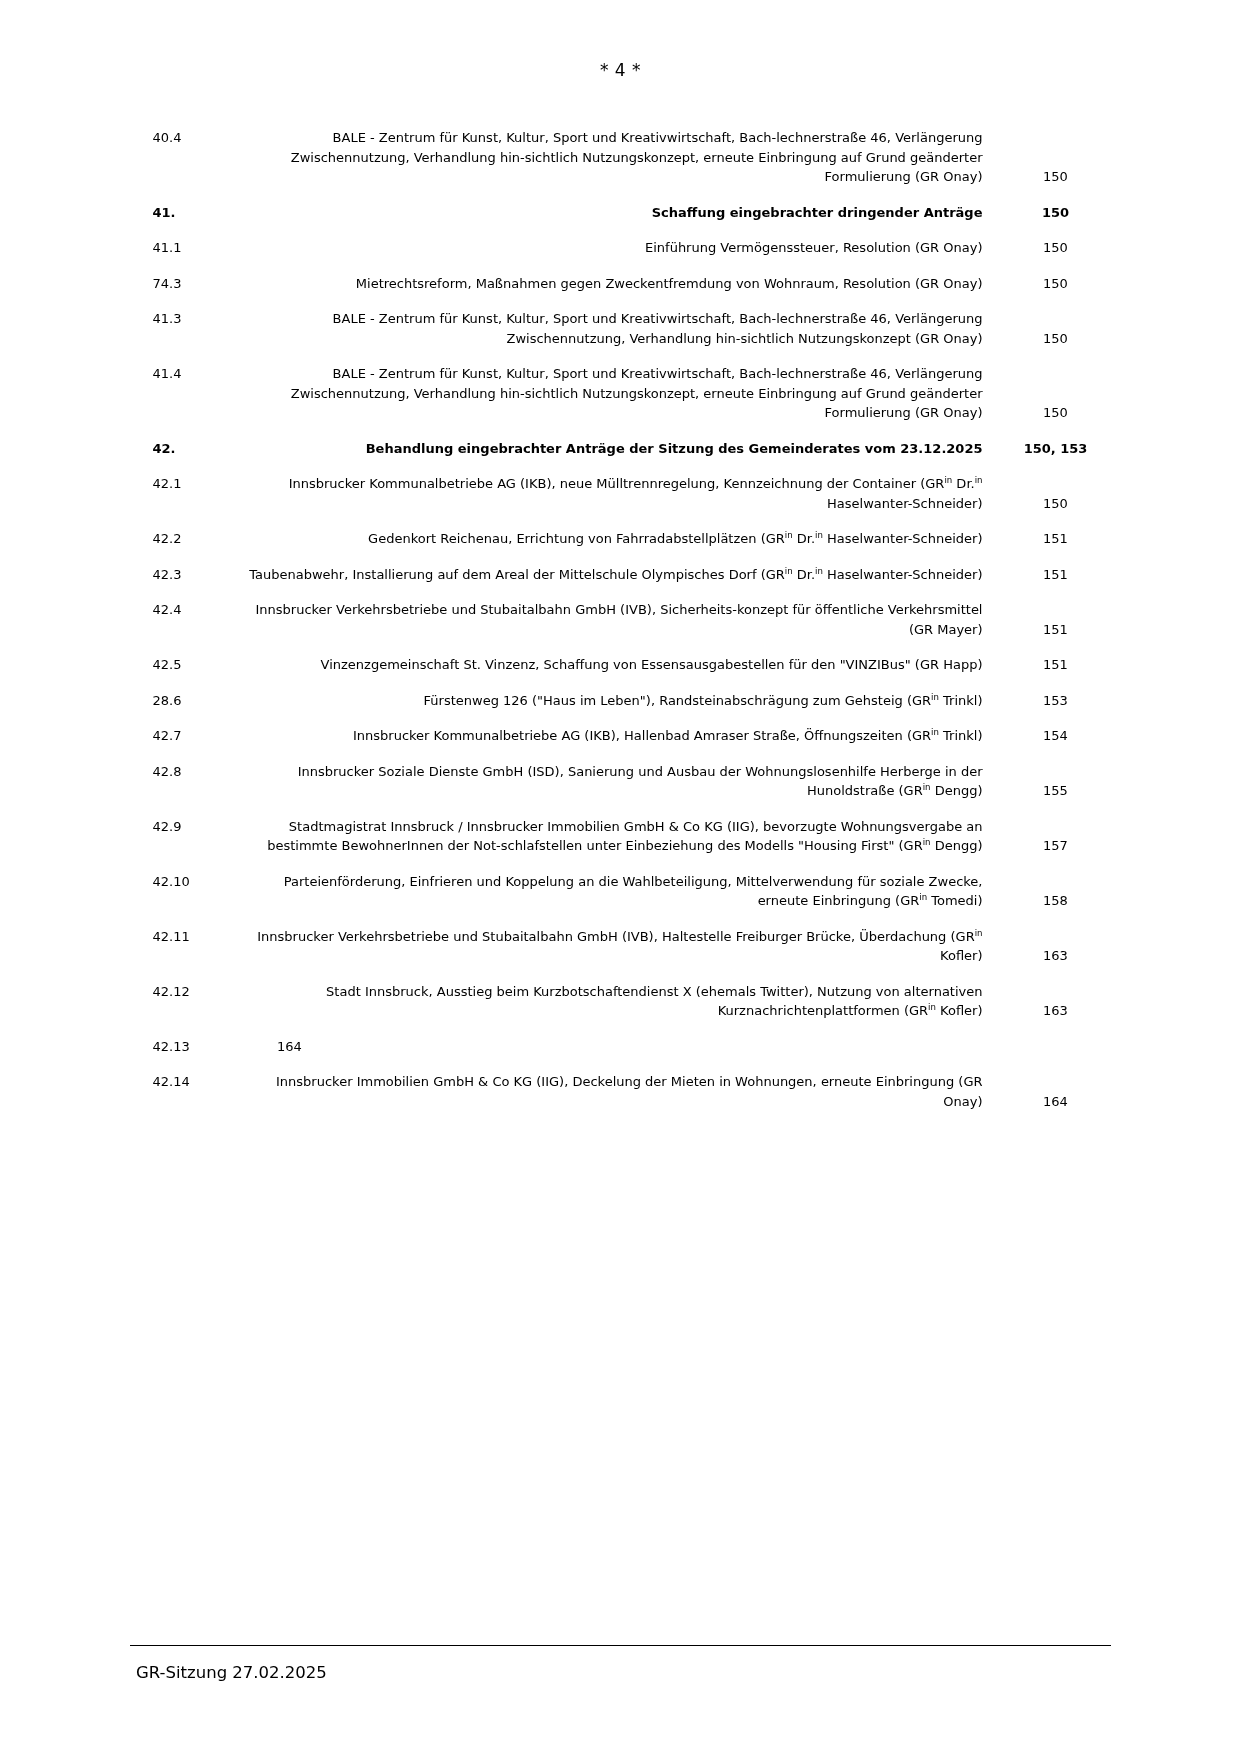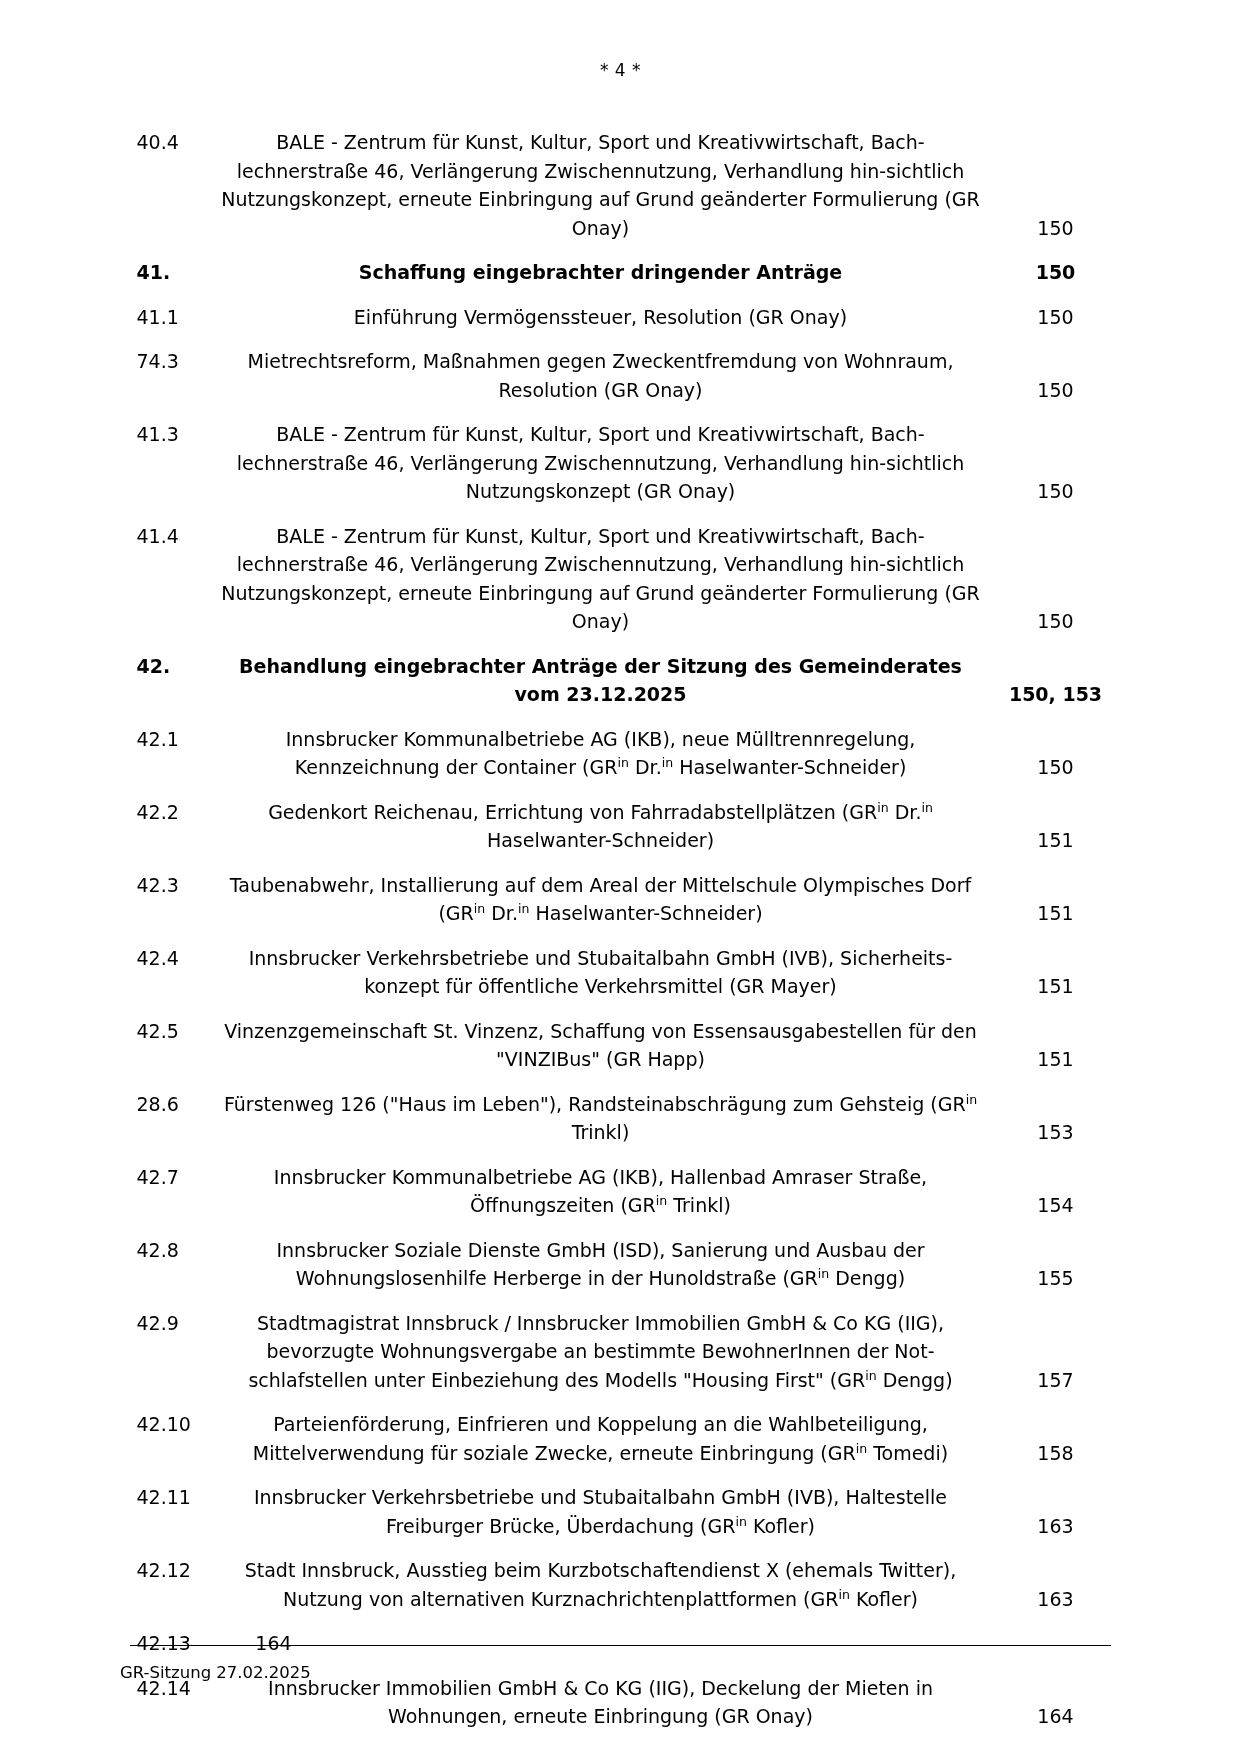--- a/index.html
+++ b/index.html
@@ -29,33 +29,34 @@
   }
   .content {
     margin: 0 auto;
     width: 980px;
     padding-top: 48px;
   }
   .toc-row {
     display: flex;
     align-items: flex-start;
     margin-bottom: 16px;
-    font-size: 19px;
+    font-size: 13px;
     line-height: 1.5;
+    margin-left: 16px;
   }
   .toc-num {
     width: 88px;
     flex: 0 0 88px;
     padding-left: 6px;
     box-sizing: border-box;
   }
   .toc-title {
     flex: 1 1 auto;
     padding-right: 18px;
-    text-align: center;
+    text-align: right;
     hyphens: none;
   }
   .toc-page {
     width: 110px;
     flex: 0 0 110px;
     text-align: center;
     white-space: nowrap;
     align-self: flex-end;
   }
   .bold .toc-num,
@@ -70,21 +71,21 @@
   }
   .footer-rule {
     position: absolute;
     left: 130px;
     right: 130px;
     bottom: 108px;
     border-top: 1px solid #000000;
   }
   .footer-text {
     position: absolute;
-    left: 120px;
+    left: 136px;
     bottom: 72px;
     font-size: 16.5px;
   }
 </style>
 </head>
 <body>
 
 <div class="page">
 
   <div class="page-marker">* 4 *</div>

